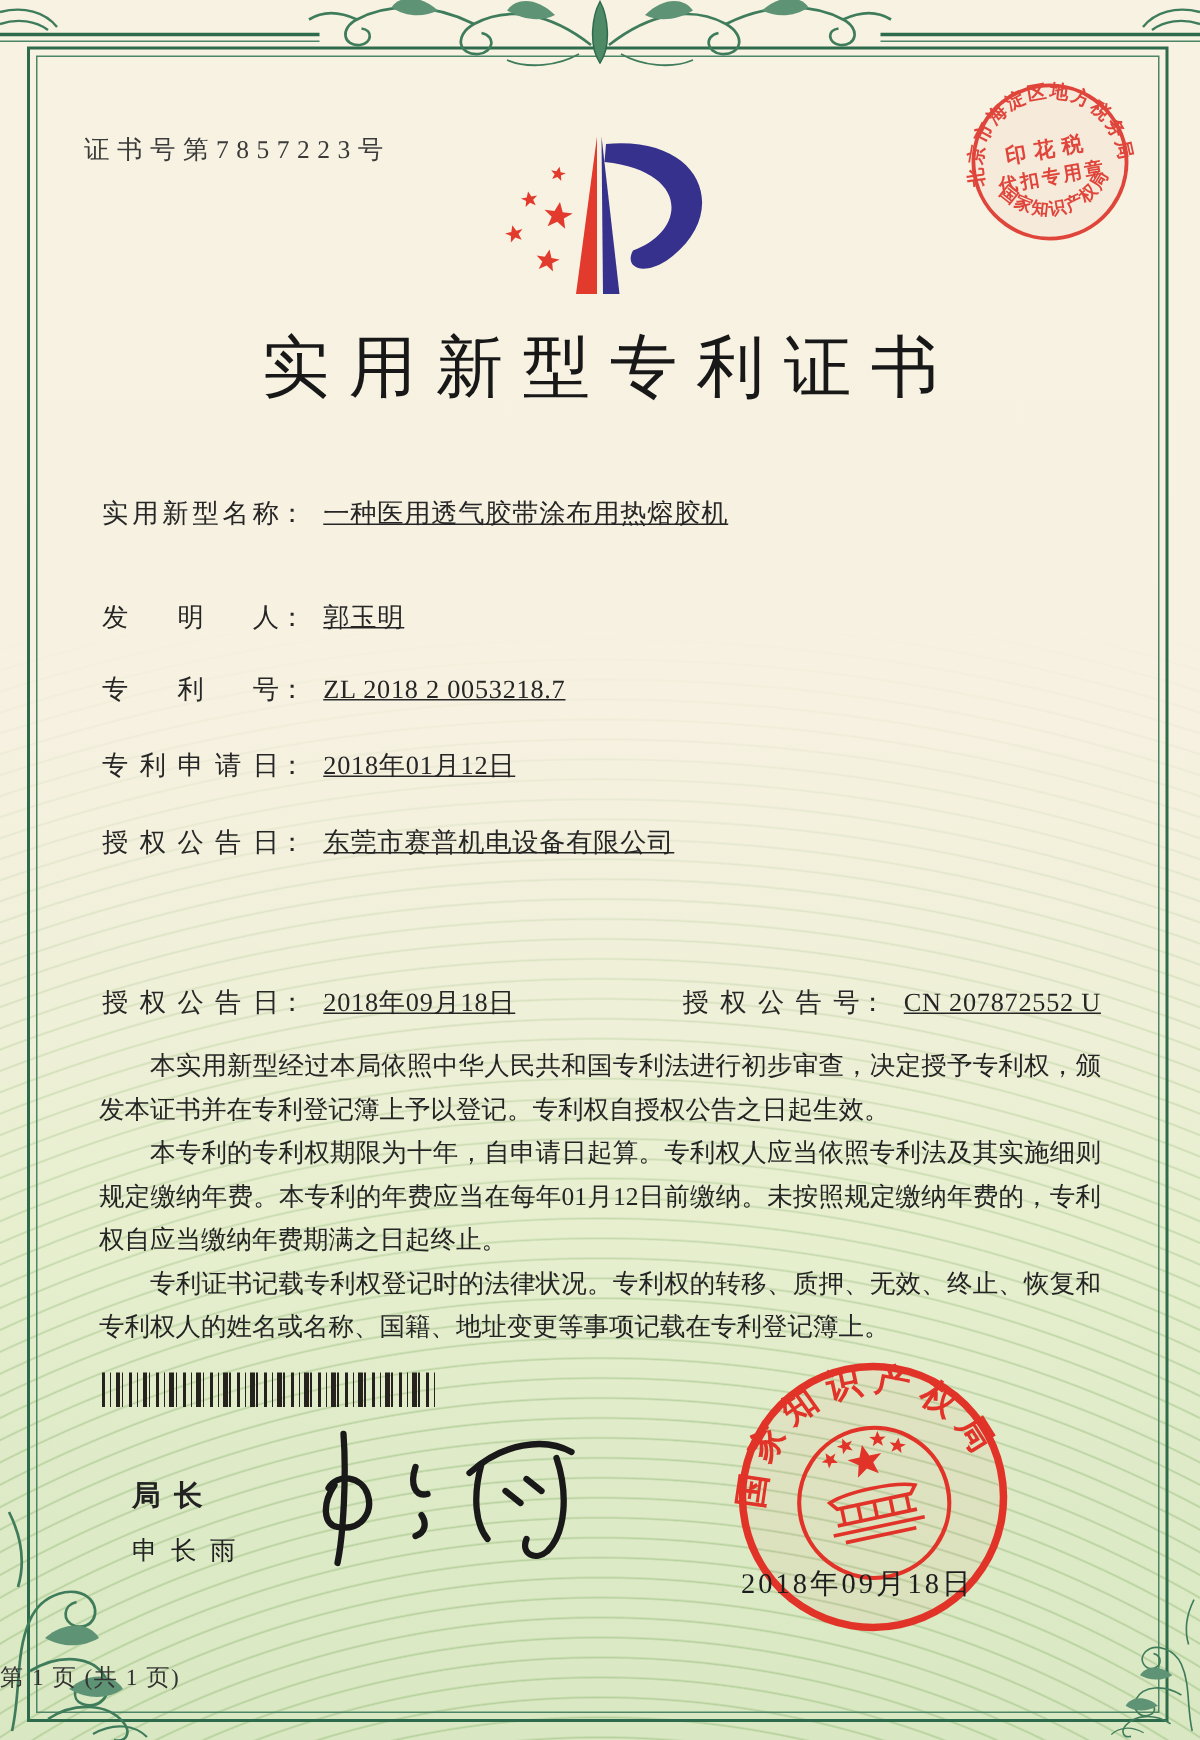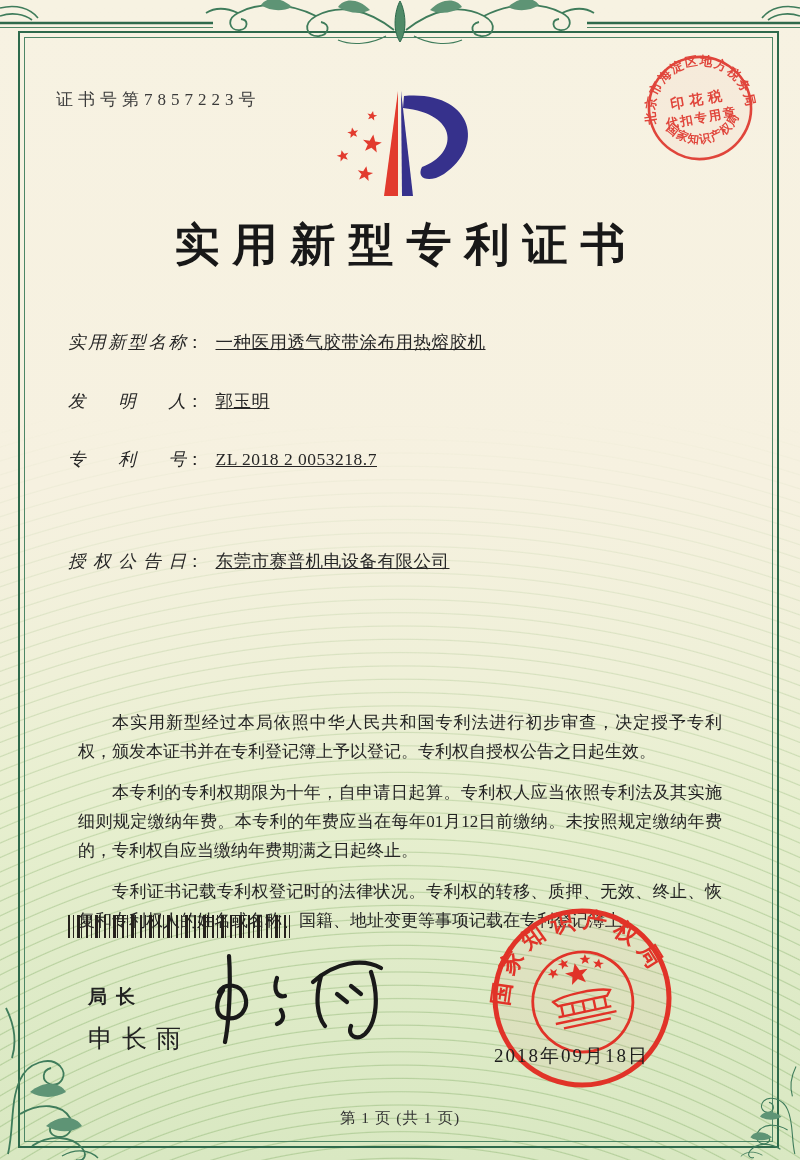--- a/index.html
+++ b/index.html
@@ -8,38 +8,38 @@
     background:linear-gradient(180deg,#f7f2e2 0%,#f6f1e0 42%,#eff0d8 58%,#e7efcf 70%,#dfebc8 84%,#d9e8c2 100%);}
   .waves{position:absolute;inset:0;pointer-events:none;
     background:repeating-radial-gradient(ellipse 170% 120% at 50% 155%,
       rgba(122,168,94,0) 0px,rgba(122,168,94,0.38) 1px,rgba(122,168,94,0) 2.2px,rgba(122,168,94,0) 13px);
     -webkit-mask-image:linear-gradient(180deg,rgba(0,0,0,0) 0%,rgba(0,0,0,0) 36%,rgba(0,0,0,.55) 58%,#000 82%);
     mask-image:linear-gradient(180deg,rgba(0,0,0,0) 0%,rgba(0,0,0,0) 36%,rgba(0,0,0,.55) 58%,#000 82%);}
   .border-a{position:absolute;left:18px;top:31px;right:21px;bottom:12px;border:2px solid #2e6a4c;}
   .border-b{position:absolute;left:24px;top:37px;right:27px;bottom:18px;border:1px solid #4d8666;}
   .abs{position:absolute;}
   .certno{left:56px;top:88px;font-size:17px;letter-spacing:5px;color:#3a3a3a;}
-  .title{left:0;top:215px;width:100%;text-align:center;font-size:45px;font-weight:700;
+  .title{left:0;top:215px;width:100%;text-align:center;font-size:45px;font-weight:400;
     letter-spacing:13px;color:#181818;text-indent:13px;}
   .frow{position:absolute;left:68px;font-size:17.5px;color:#262626;white-space:nowrap;}
-  .flabel{display:inline-block;width:118px;text-align:justify;text-align-last:justify;font-style:italic;}
+  .flabel{display:inline-block;width:118px;text-align:justify;text-align-last:justify;}
   .fcolon{display:inline-block;margin-right:12px;}
   .fvalue{letter-spacing:.5px;text-decoration:underline;}
   .fvalue.wide{display:inline-block;width:540px;vertical-align:top;white-space:normal;line-height:28px;}
   .grant2{position:absolute;left:387px;top:0;}
   .bodytxt{position:absolute;left:66px;top:696px;width:668px;font-size:17px;line-height:29px;
     color:#242424;text-align:justify;}
-  .bodytxt p{margin:12px;text-indent:2em;}
+  .bodytxt p{margin:0;text-indent:2em;}
   .barcode{position:absolute;left:68px;top:915px;width:222px;height:23px;
     background:repeating-linear-gradient(90deg,#26221d 0 2px,transparent 2px 5px,#26221d 5px 6px,
       transparent 6px 9px,#26221d 9px 12px,transparent 12px 13px,#26221d 13px 14px,transparent 14px 18px);}
   .dtitle{left:88px;top:984px;font-size:19px;letter-spacing:9px;color:#222;font-weight:bold;}
-  .dname{left:88px;top:1022px;font-size:25px;letter-spacing:9px;color:#222;}
+  .dname{left:88px;top:1022px;font-size:17px;letter-spacing:9px;color:#222;}
   .sealdate{left:494px;top:1043px;font-size:19px;letter-spacing:2px;color:#1d1d1d;}
-  .footer{left:0;top:1108px;width:100%;text-align:center;font-size:15.5px;color:#333;letter-spacing:1px;}
+  .footer{left:0;top:1108px;width:100%;text-align:left;font-size:15.5px;color:#333;letter-spacing:1px;}
   svg{position:absolute;overflow:visible;}
   .deco{left:0;top:0;}
   .logo{left:318px;top:82px;}
   .taxstamp{left:612px;top:20px;}
   .bigseal{left:482px;top:898px;}
   .sig{left:185px;top:938px;}
 </style>
 </head>
 <body>
 
@@ -114,28 +114,37 @@
         <textPath href="#tb" startOffset="50%" text-anchor="middle">国家知识产权局</textPath>
       </text>
     </g>
   </svg>
 
   <div class="abs title">实用新型专利证书</div>
 
   <div class="frow" style="top:330px">
     <span class="flabel">实用新型名称</span><span class="fcolon">：</span><span class="fvalue">一种医用透气胶带涂布用热熔胶机</span>
   </div>
-  <div class="frow" style="top:389px">
+  <div class="frow" style="top:399px">
     <span class="flabel">发明人</span><span class="fcolon">：</span><span class="fvalue">郭玉明</span>
   </div>
   <div class="frow" style="top:447px">
     <span class="flabel">专利号</span><span class="fcolon">：</span><span class="fvalue">ZL 2018 2 0053218.7</span>
   </div>
+  <div class="frow" style="top:498px">
+    <span class="flabel">专利申请日</span><span class="fcolon">：</span><span class="fvalue">2018年01月12日</span>
+  </div>
   <div class="frow" style="top:549px">
     <span class="flabel">授权公告日</span><span class="fcolon">：</span><span class="fvalue">东莞市赛普机电设备有限公司</span>
+  </div>
+  <div class="frow" style="top:656px">
+    <span class="flabel">授权公告日</span><span class="fcolon">：</span><span class="fvalue">2018年09月18日</span>
+    <span class="grant2">
+      <span class="flabel">授权公告号</span><span class="fcolon">：</span><span class="fvalue">CN 207872552 U</span>
+    </span>
   </div>
 
   <div class="bodytxt">
     <p>本实用新型经过本局依照中华人民共和国专利法进行初步审查，决定授予专利权，颁发本证书并在专利登记簿上予以登记。专利权自授权公告之日起生效。</p>
     <p>本专利的专利权期限为十年，自申请日起算。专利权人应当依照专利法及其实施细则规定缴纳年费。本专利的年费应当在每年01月12日前缴纳。未按照规定缴纳年费的，专利权自应当缴纳年费期满之日起终止。</p>
     <p>专利证书记载专利权登记时的法律状况。专利权的转移、质押、无效、终止、恢复和专利权人的姓名或名称、国籍、地址变更等事项记载在专利登记簿上。</p>
   </div>
 
   <div class="barcode"></div>
 

